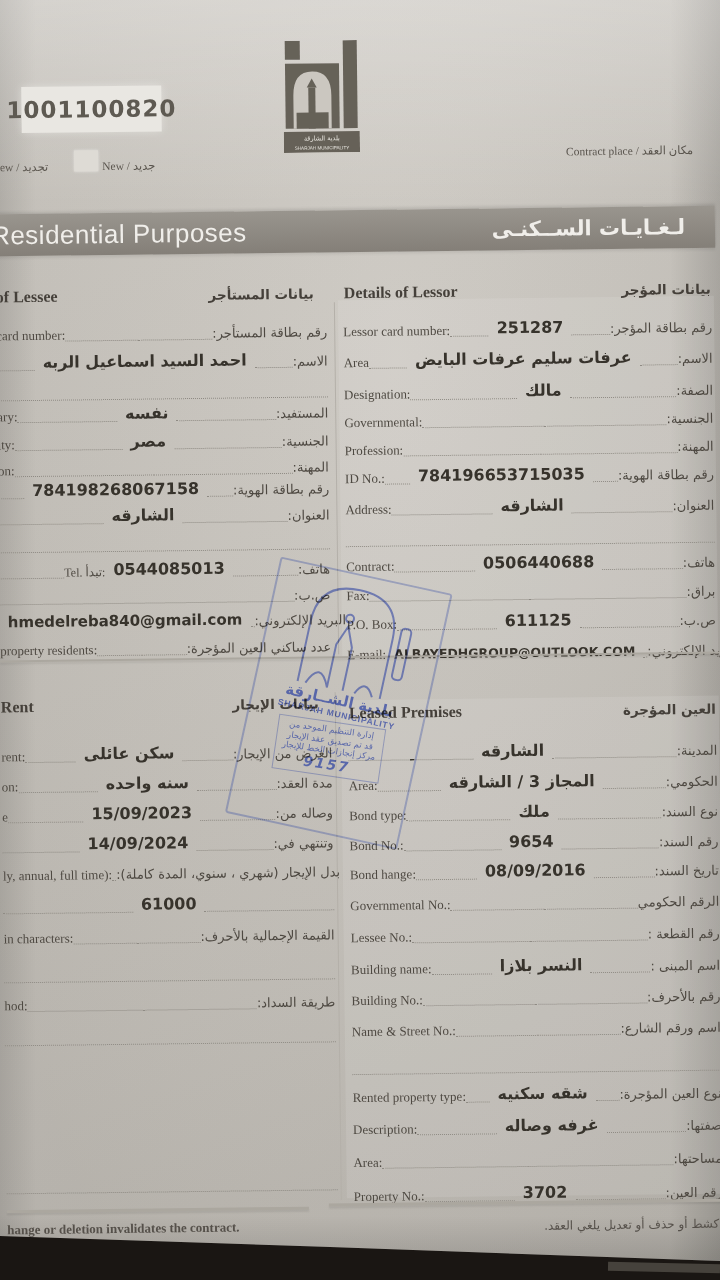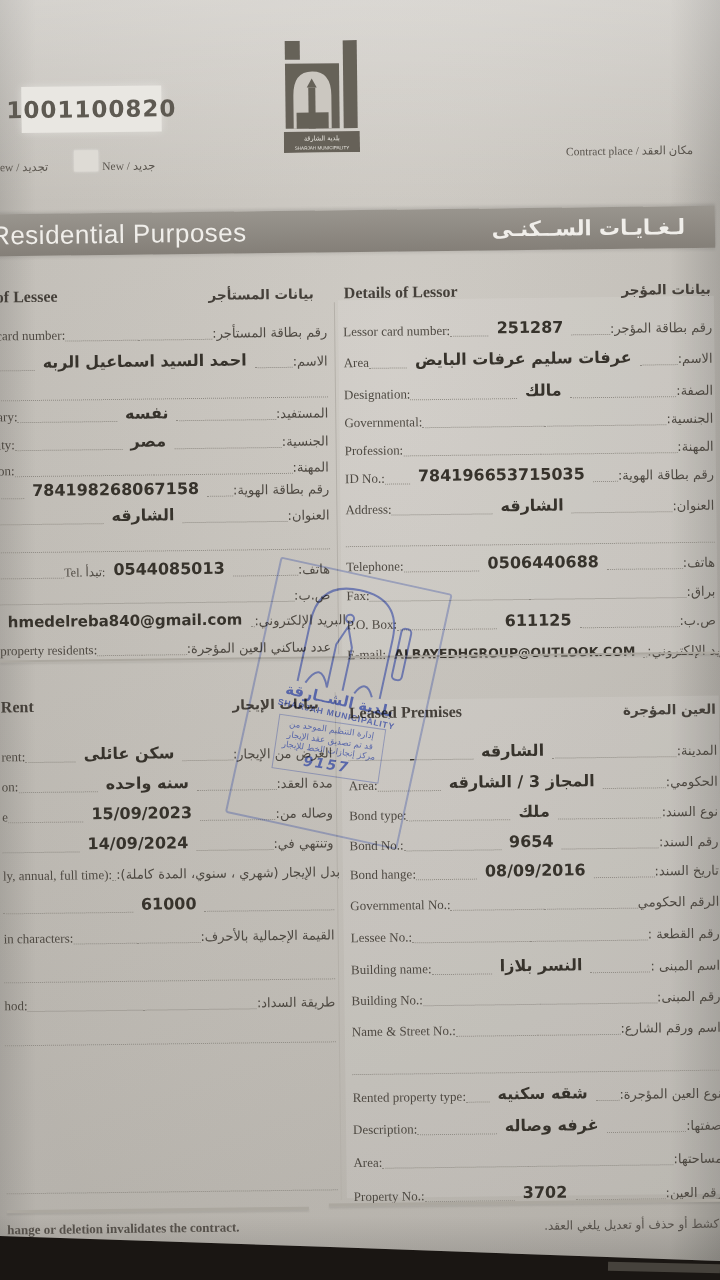--- a/index.html
+++ b/index.html
@@ -235,21 +235,21 @@
       <span class="en">Address:</span>
           <span class="dots"></span>
       <span class="val">الشارقه</span>
           <span class="dots"></span>
       <span class="ar">العنوان:</span>
     </div>
     <div class="r rr" style="top:527px">
           <span class="dots"></span>
         </div>
     <div class="r rr" style="top:553px">
-      <span class="en">Telephone:</span>
+      <span class="en">Contract:</span>
           <span class="dots"></span>
       <span class="val">0506440688</span>
           <span class="dots"></span>
       <span class="ar">هاتف:</span>
     </div>
     <div class="r rr" style="top:582px">
       <span class="en">Fax:</span>
           <span class="dots"></span>
       <span class="val"></span>
           <span class="dots"></span>
@@ -397,21 +397,21 @@
           <span class="dots"></span>
       <span class="val">النسر بلازا</span>
           <span class="dots"></span>
       <span class="ar">اسم المبنى :</span>
     </div>
     <div class="r rr" style="top:987px">
       <span class="en">Building No.:</span>
           <span class="dots"></span>
       <span class="val"></span>
           <span class="dots"></span>
-      <span class="ar">رقم المبنى:</span>
+      <span class="ar">رقم بالأحرف:</span>
     </div>
     <div class="r rr" style="top:1018px">
       <span class="en">Name &amp; Street No.:</span>
           <span class="dots"></span>
       <span class="val"></span>
           <span class="dots"></span>
       <span class="ar">اسم ورقم الشارع:</span>
     </div>
     <div class="r rr" style="top:1055px">
           <span class="dots"></span>

